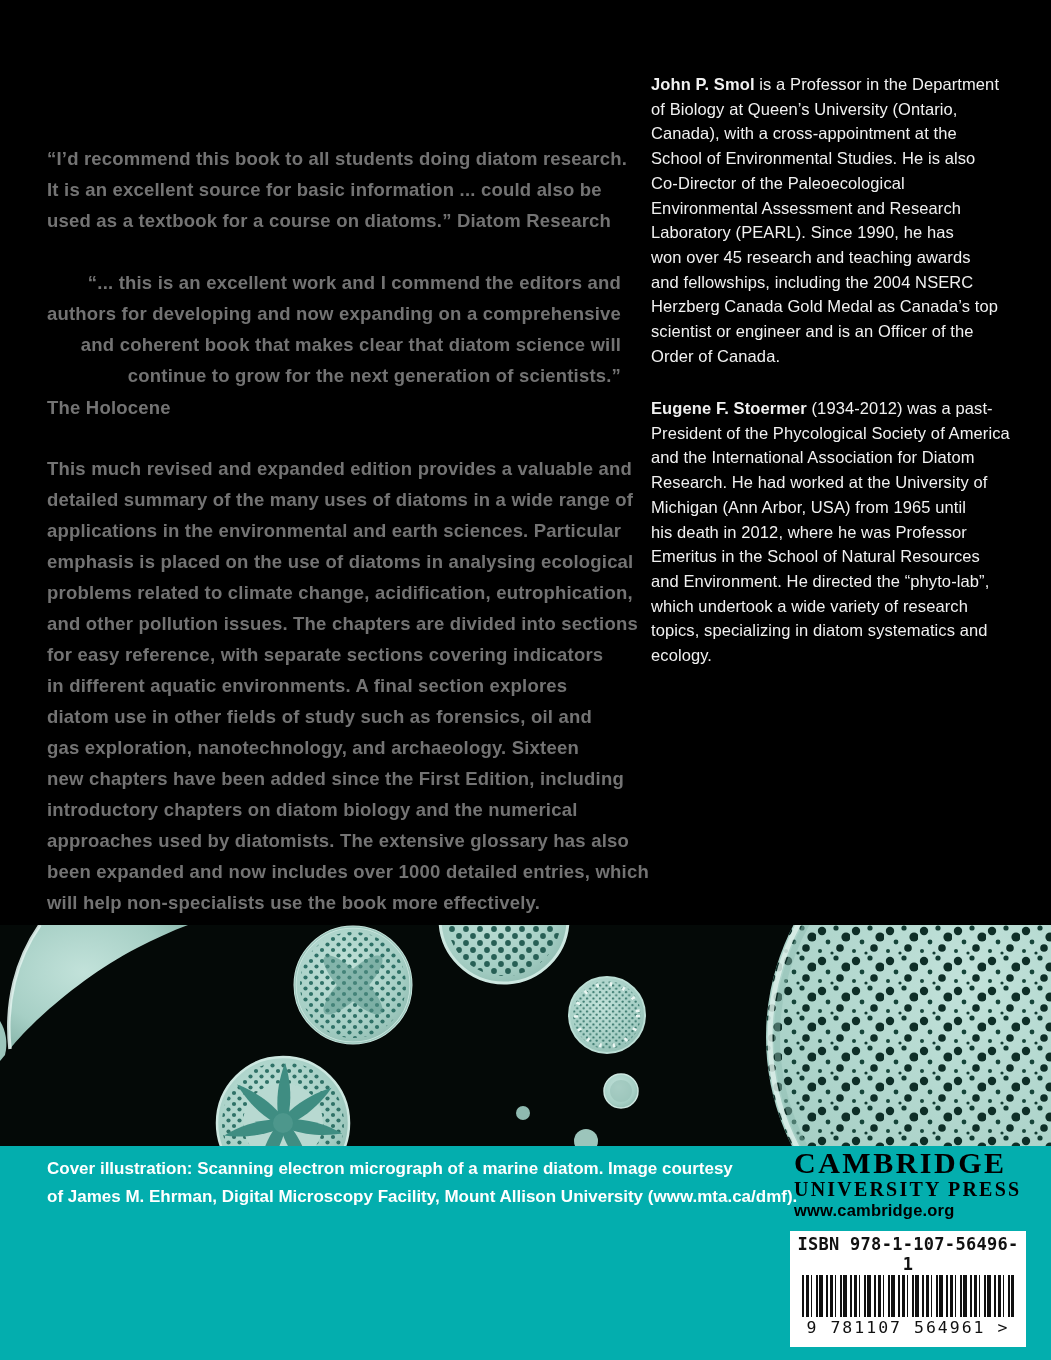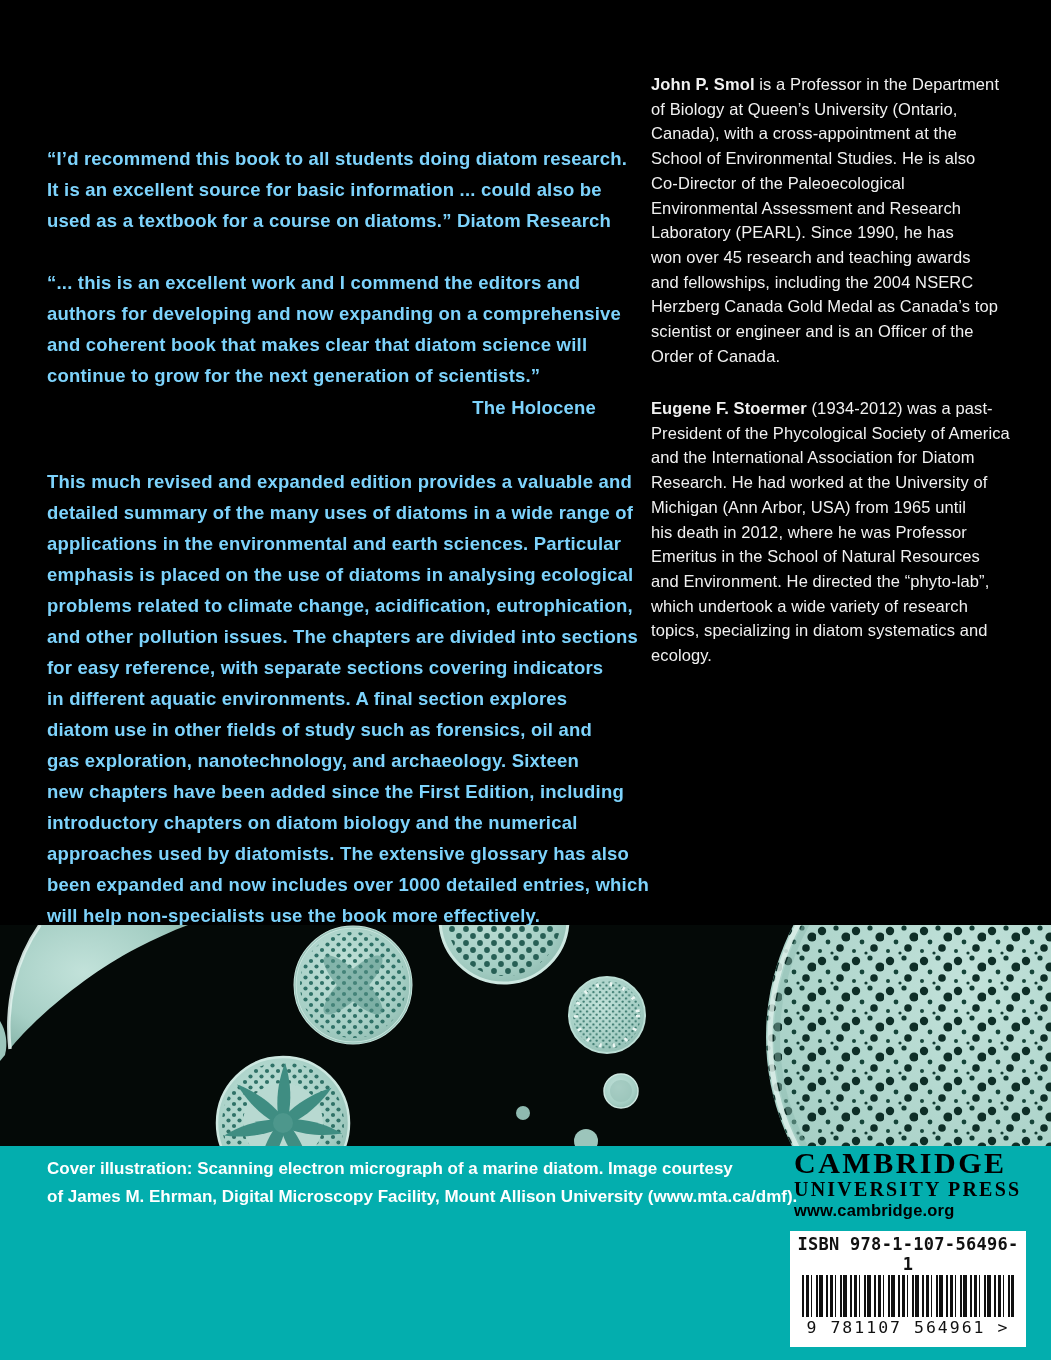--- a/index.html
+++ b/index.html
@@ -4,27 +4,27 @@
 <style>
   html,body { margin:0; padding:0; background:#000; }
   .page {
     position:relative; width:1051px; height:1360px;
     background:#000; overflow:hidden;
     font-family:"Liberation Sans", sans-serif;
   }
   p { margin:0; }
   .quote, .desc, .attr {
     position:absolute; white-space:pre;
-    color:#7dd3fc; font-weight:700; font-size:18.5px;
+    color:#737373; font-weight:700; font-size:18.5px;
     line-height:31px; letter-spacing:0.2px;
   }
   .q1 { left:47px; top:143px; }
-  .q2 { left:47px; top:267px; }
-  .attr { left:47px; top:392px; width:549px; text-align:right; }
-  .desc { left:47px; top:466px; }
+  .q2 { left:47px; top:267px;text-align:right; }
+  .attr { left:47px; top:392px; width:549px; text-align:left; }
+  .desc { left:47px; top:453px; }
   .bio {
     position:absolute; white-space:pre;
     color:#f1f1f1; font-weight:400; font-size:16.5px;
     line-height:24.7px; letter-spacing:0.1px;
   }
   .bio strong { font-weight:700;margin-top:24px; }
   .bio1 { left:651px; top:72px; }
   .bio2 { left:651px; top:396px; }
   .band { position:absolute; left:0; top:925px; display:block; }
   .teal-bar {

